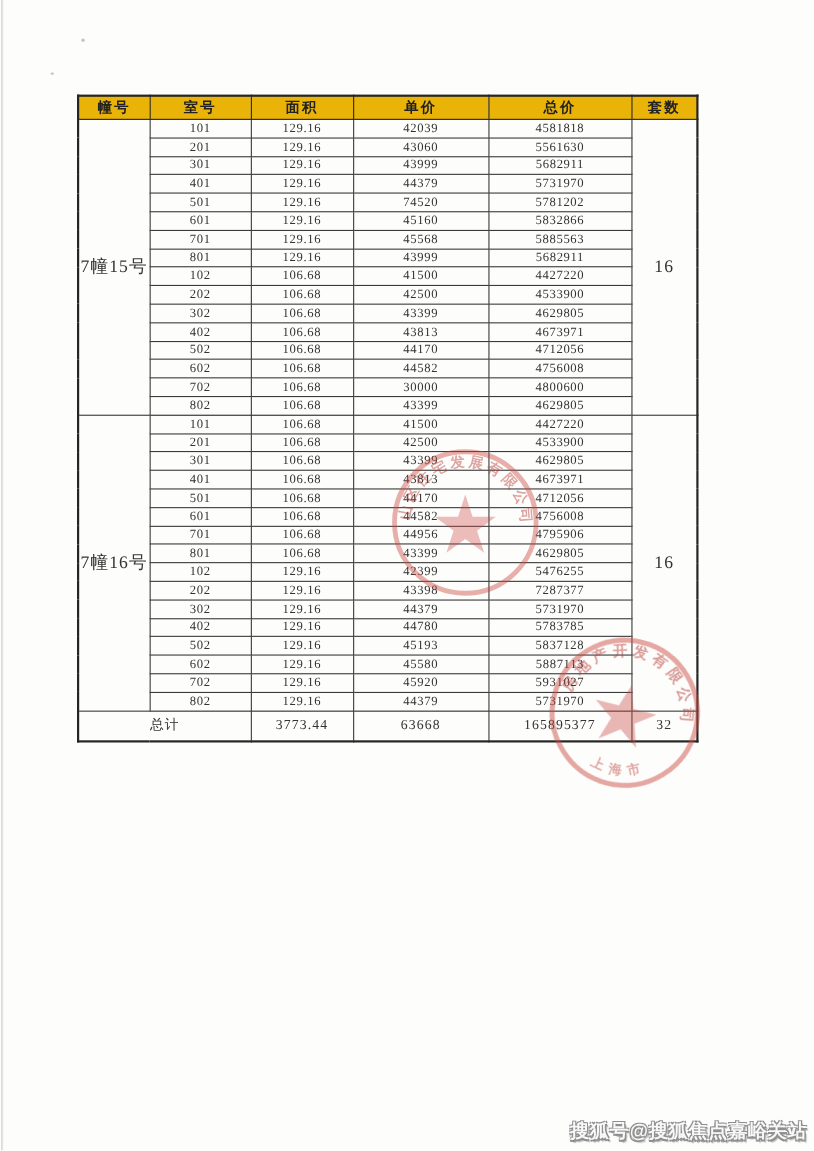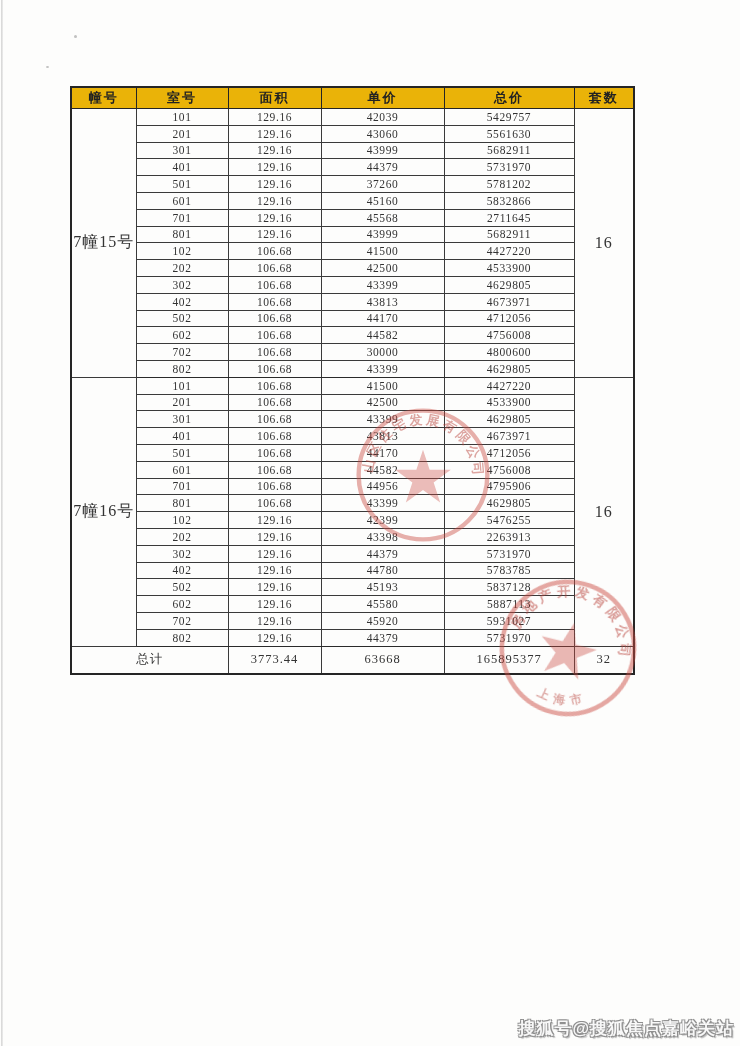--- a/index.html
+++ b/index.html
@@ -94,21 +94,21 @@
         <th>总价</th>
         <th>套数</th>
       </tr>
   </thead>
   <tbody id="table-body">
       <tr>
         <td class="building-cell" rowspan="16">7幢15号</td>
         <td>101</td>
         <td>129.16</td>
         <td>42039</td>
-        <td>5429757</td>
+        <td>4581818</td>
         <td class="units-cell" rowspan="16">16</td>
       </tr>
       <tr>
         <td>201</td>
         <td>129.16</td>
         <td>43060</td>
         <td>5561630</td>
       </tr>
       <tr>
         <td>301</td>
@@ -118,34 +118,34 @@
       </tr>
       <tr>
         <td>401</td>
         <td>129.16</td>
         <td>44379</td>
         <td>5731970</td>
       </tr>
       <tr>
         <td>501</td>
         <td>129.16</td>
-        <td>37260</td>
+        <td>74520</td>
         <td>5781202</td>
       </tr>
       <tr>
         <td>601</td>
         <td>129.16</td>
         <td>45160</td>
         <td>5832866</td>
       </tr>
       <tr>
         <td>701</td>
         <td>129.16</td>
         <td>45568</td>
-        <td>2711645</td>
+        <td>5885563</td>
       </tr>
       <tr>
         <td>801</td>
         <td>129.16</td>
         <td>43999</td>
         <td>5682911</td>
       </tr>
       <tr>
         <td>102</td>
         <td>106.68</td>
@@ -247,21 +247,21 @@
       <tr>
         <td>102</td>
         <td>129.16</td>
         <td>42399</td>
         <td>5476255</td>
       </tr>
       <tr>
         <td>202</td>
         <td>129.16</td>
         <td>43398</td>
-        <td>2263913</td>
+        <td>7287377</td>
       </tr>
       <tr>
         <td>302</td>
         <td>129.16</td>
         <td>44379</td>
         <td>5731970</td>
       </tr>
       <tr>
         <td>402</td>
         <td>129.16</td>

